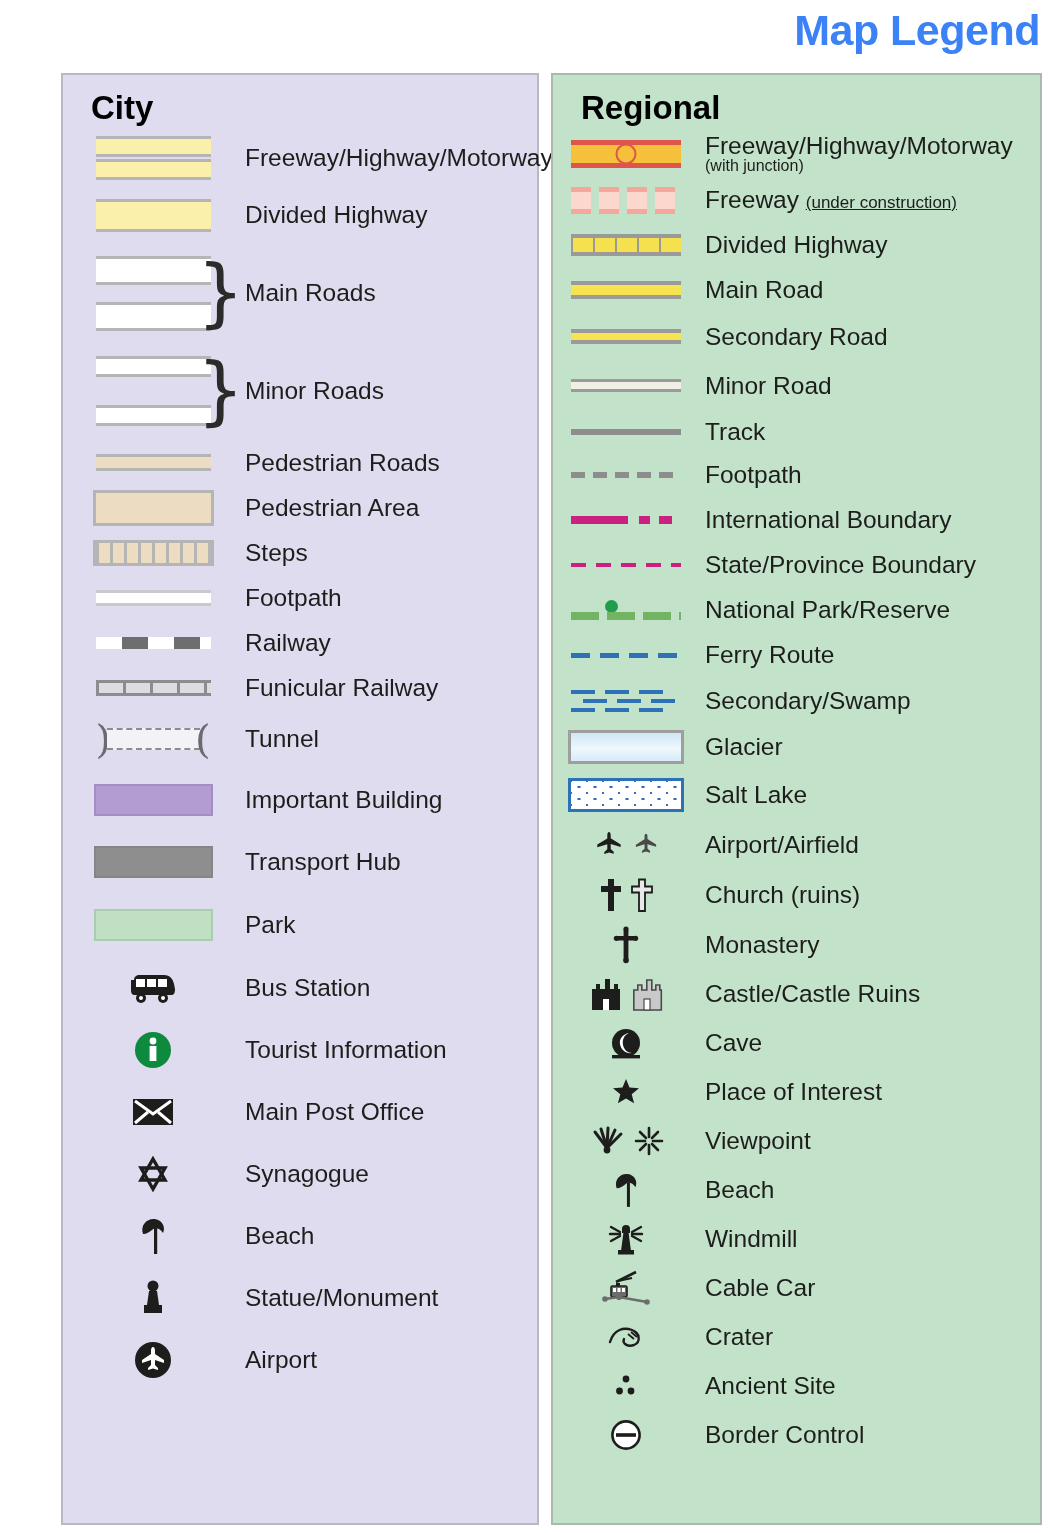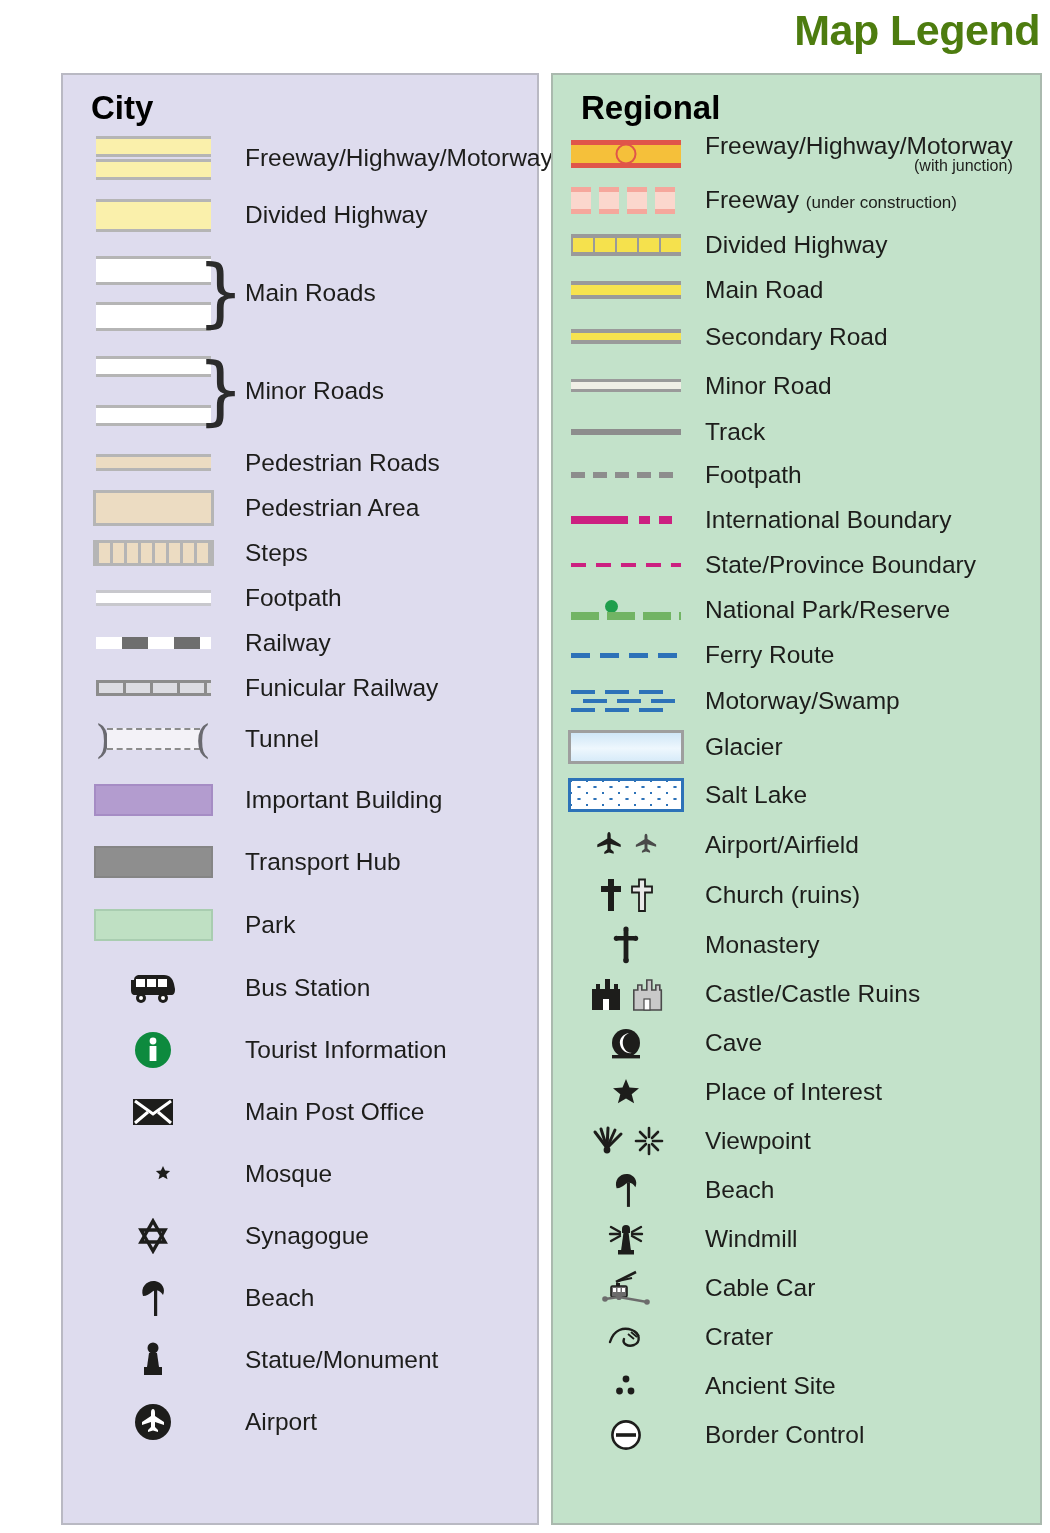--- a/index.html
+++ b/index.html
@@ -5,39 +5,39 @@
   html,body{margin:0;padding:0;}
   body{
     width:1050px;height:1533px;
     background:#ffffff;
     font-family:"Liberation Sans", sans-serif;
     position:relative;
     overflow:hidden;
   }
   .title{
     position:absolute; right:10px; top:9px;
-    font-size:43px; font-weight:bold; color:#4d7c0f;
+    font-size:43px; font-weight:bold; color:#3b82f6;
     letter-spacing:-0.5px; line-height:1;
   }
   .panel{
     position:absolute; top:73px; bottom:8px;
     border:2px solid #b9b9c3;
     box-sizing:border-box;
   }
   #city-panel{ left:28px; width:478px; background:#dedcee;margin-left:33px; }
   #regional-panel{ left:551px; width:491px; background:#c3e2ca; border-color:#aab9ae;}
   .panel-title{
     font-size:33px; font-weight:bold; color:#000;
     margin:16px 0 6px 28px; line-height:1;
   }
-  .rows{ position:relative;text-align:right; }
+  .rows{ position:relative; }
   .row{ display:flex; align-items:center; }
   .sym{ flex:0 0 auto; display:flex; align-items:center; justify-content:center; position:relative;}
   .lbl{ font-size:24.5px; color:#1d1d1b; line-height:1.05; }
-  .lbl .sub{ font-size:17px; }
+  .lbl .sub{ font-size:17px;text-decoration:underline; }
   .lbl .sub2{ display:block; font-size:16px; margin-top:-1px;}
 
   
   #city-panel .sym{ width:160px; margin-left:10px; }
   #city-panel .lbl{ margin-left:12px; }
   .band{ width:115px; }
   .fw-band{ height:15px; background:#faf0ab; border-top:3px solid #b5b5b5; border-bottom:3px solid #b5b5b5;}
   .fw-wrap div+div{margin-top:2px;}
   .dv-band{ height:27px; background:#faf0ab; border-top:3px solid #b5b5b5; border-bottom:3px solid #b5b5b5;}
   .road-main{ height:23px; background:#ffffff; border-top:3px solid #b5b5b5; border-bottom:3px solid #b5b5b5;}
@@ -255,29 +255,20 @@
         <svg class="icon" width="42" height="28" viewBox="0 0 42 28" aria-hidden="true">
           <rect x="1" y="1" width="40" height="26" fill="#1d1d1b"></rect>
           <path d="M3 3 L21 16 L39 3" stroke="#fff" stroke-width="3" fill="none"></path>
           <path d="M3 25 L16 14 M39 25 L26 14" stroke="#fff" stroke-width="3" fill="none"></path>
         </svg>
       </div>
       <div class="lbl">Main Post Office</div>
     </div>
 
 
-    <div class="row" style="height:62px">
-      <div class="sym">
-        <svg class="icon" width="38" height="34" viewBox="0 0 38 34" aria-hidden="true">
-          <path fill="#1d1d1b" d="M22 3a14 14 0 1 0 0 28 11 11 0 1 1 0-28z"></path>
-          <path fill="#1d1d1b" d="M29 9l2.1 4.6 5 .5-3.8 3.3 1.2 4.9L29 19.7l-4.5 2.6 1.2-4.9-3.8-3.3 5-.5z"></path>
-        </svg>
-      </div>
-      <div class="lbl">Mosque</div>
-    </div>
 
     <div class="row" style="height:62px">
       <div class="sym">
         <svg class="icon" width="36" height="36" viewBox="0 0 36 36" aria-hidden="true">
           <path d="M18 3 L30 24 L6 24 Z" fill="none" stroke="#1d1d1b" stroke-width="3.4"></path>
           <path d="M18 33 L6 12 L30 12 Z" fill="none" stroke="#1d1d1b" stroke-width="3.4"></path>
         </svg>
       </div>
       <div class="lbl">Synagogue</div>
     </div>
@@ -422,21 +413,21 @@
             <i style="left:34px;top:2px;width:24px"></i>
             <i style="left:68px;top:2px;width:24px"></i>
           <i style="left:12px;top:11px;width:24px"></i>
             <i style="left:46px;top:11px;width:24px"></i>
             <i style="left:80px;top:11px;width:24px"></i>
           <i style="left:0;top:20px;width:24px"></i>
             <i style="left:34px;top:20px;width:24px"></i>
             <i style="left:68px;top:20px;width:24px"></i>
         </div>
       </div>
-      <div class="lbl">Motorway/Swamp</div>
+      <div class="lbl">Secondary/Swamp</div>
     </div>
 
     <div class="row" style="height:46px">
       <div class="sym">
           <div class="rband r-glacier"></div>
         </div>
       <div class="lbl">Glacier</div>
     </div>
 
     <div class="row" style="height:50px">

